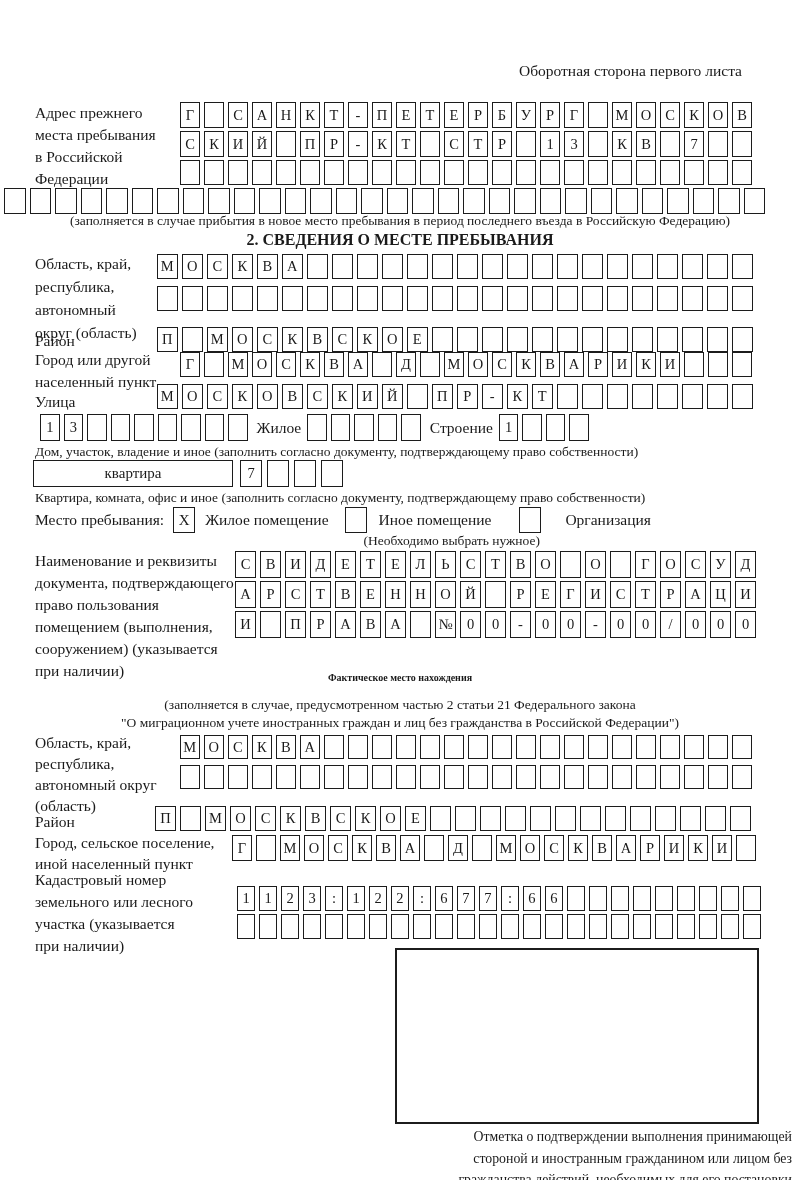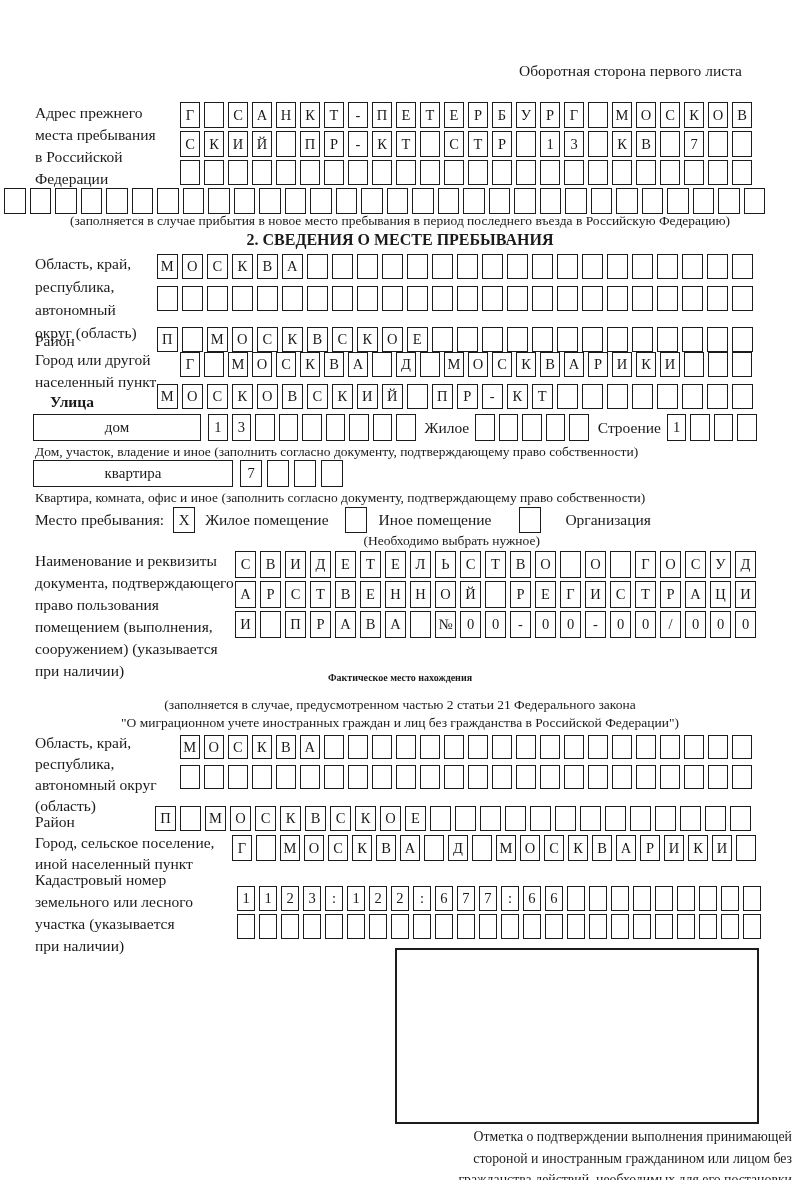--- a/index.html
+++ b/index.html
@@ -255,21 +255,21 @@
       <span class="cell">А</span>
       <span class="cell">Р</span>
       <span class="cell">И</span>
       <span class="cell">К</span>
       <span class="cell">И</span>
       <span class="cell"></span>
       <span class="cell"></span>
       <span class="cell"></span>
     </div>
 
-  <div class="abs lbl" style="top:351px;left:50px;font-weight:bold;">Улица</div>
+  <div class="abs lbl" style="top:351px;left:35px;">Улица</div>
   <div class="boxrow" style="top:344px;left:157px;--w:20.5px;--g:4.5px;--h:25px;">
       <span class="cell">М</span>
       <span class="cell">О</span>
       <span class="cell">С</span>
       <span class="cell">К</span>
       <span class="cell">О</span>
       <span class="cell">В</span>
       <span class="cell">С</span>
       <span class="cell">К</span>
       <span class="cell">И</span>
@@ -284,21 +284,20 @@
       <span class="cell"></span>
       <span class="cell"></span>
       <span class="cell"></span>
       <span class="cell"></span>
       <span class="cell"></span>
       <span class="cell"></span>
       <span class="cell"></span>
     </div>
 
   <div class="abs flexrow" style="top:374px;left:33px;">
-    <span class="fieldbox" style="width:168px;height:27px;">дом</span>
     <span class="boxrow" style="position:static;margin-left:7px;--w:19.5px;--g:4px;--h:27px;">
         <span class="cell">1</span>
         <span class="cell">3</span>
         <span class="cell"></span>
         <span class="cell"></span>
         <span class="cell"></span>
         <span class="cell"></span>
         <span class="cell"></span>
         <span class="cell"></span>
         <span class="cell"></span>

